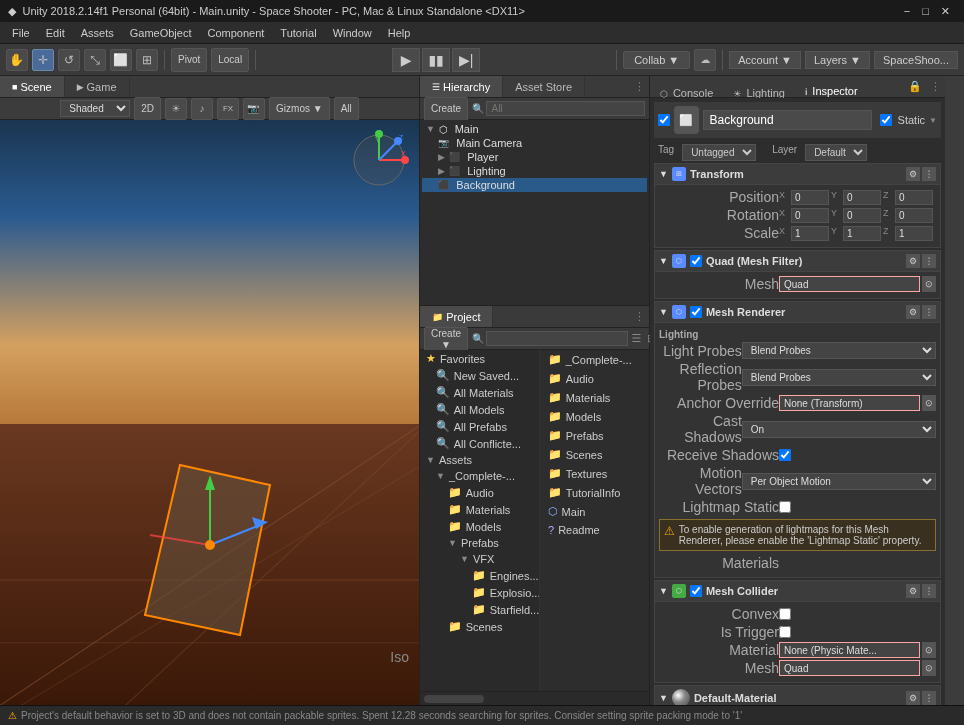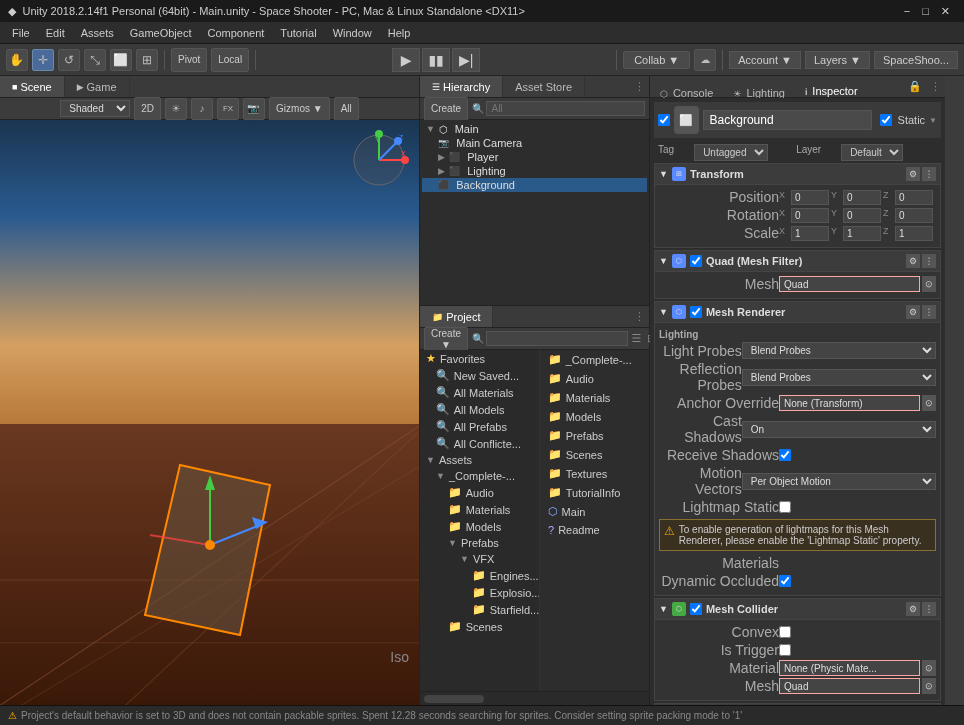--- a/index.html
+++ b/index.html
@@ -64,21 +64,21 @@
     
     #right-panel { width: 295px; display: flex; flex-direction: column; }
     .inspector-tabs { height: 22px; background: #3a3a3a; display: flex; align-items: center; border-bottom: 1px solid #222; }
     .inspector-tab { padding: 2px 10px; font-size: 11px; color: #bbb; cursor: pointer; margin-top: 12px; }
     .inspector-tab.active { color: #fff; border-bottom: 2px solid #4a8aff; }
     .inspector-content { flex: 1; background: #2d2d2d; overflow-y: auto; padding: 4px; }
 
     
     .obj-header { display: flex; align-items: center; gap: 4px; padding: 4px; background: #3a3a3a; margin-bottom: 4px; }
     .obj-icon { width: 28px; height: 28px; background: #555; border-radius: 4px; display: flex; align-items: center; justify-content: center; color: #aaa; }
-    .tag-layer { display: flex; gap: 20px; font-size: 10px; color: #aaa; padding: 2px 4px; }
+    .tag-layer { display: flex; gap: 8px; font-size: 10px; color: #aaa; padding: 2px 4px; }
     .tag-select { background: #444; border: 1px solid #555; color: #ccc; font-size: 10px; padding: 1px 4px; cursor: pointer; }
 
     
     .component { margin-bottom: 2px; }
     .comp-header { display: flex; align-items: center; padding: 3px 4px; background: #3c3c3c; border: 1px solid #444; cursor: pointer; }
     .comp-title { font-size: 11px; color: #ddd; font-weight: bold; flex: 1; }
     .comp-icon { width: 14px; height: 14px; background: #666; margin-right: 4px; border-radius: 2px; display: flex; align-items: center; justify-content: center; font-size: 8px; }
     .comp-body { background: #333; border: 1px solid #444; border-top: none; padding: 4px; }
     .prop-row { display: flex; align-items: center; margin-bottom: 2px; }
     .prop-label { width: 120px; font-size: 14px; color: #aaa; text-align: right; }
@@ -587,24 +587,20 @@
             <span class="prop-label">Lightmap Static</span>
             <input type="checkbox" class="checkbox-field" style="">
           </div>
           <div class="info-box">
             <span class="info-icon">⚠</span>
             <span style="font-size:10px;">To enable generation of lightmaps for this Mesh Renderer, please enable the 'Lightmap Static' property.</span>
           </div>
           <div class="prop-row">
             <span class="prop-label">Materials</span>
           </div>
-          <div class="prop-row">
-            <span class="prop-label">Dynamic Occluded</span>
-            <input type="checkbox" checked="" class="checkbox-field" style="">
-          </div>
         </div>
       </div>
 
       <div class="component">
         <div class="comp-header">
           <span style="font-size:9px;margin-right:4px;">▼</span>
           <div class="comp-icon" style="background:#44aa44;font-size:7px;">⬡</div>
           <input type="checkbox" checked="" style="width: 12px; height: 12px; margin-right: 4px;">
           <span class="comp-title">Mesh Collider</span>
           <div class="comp-btns">

